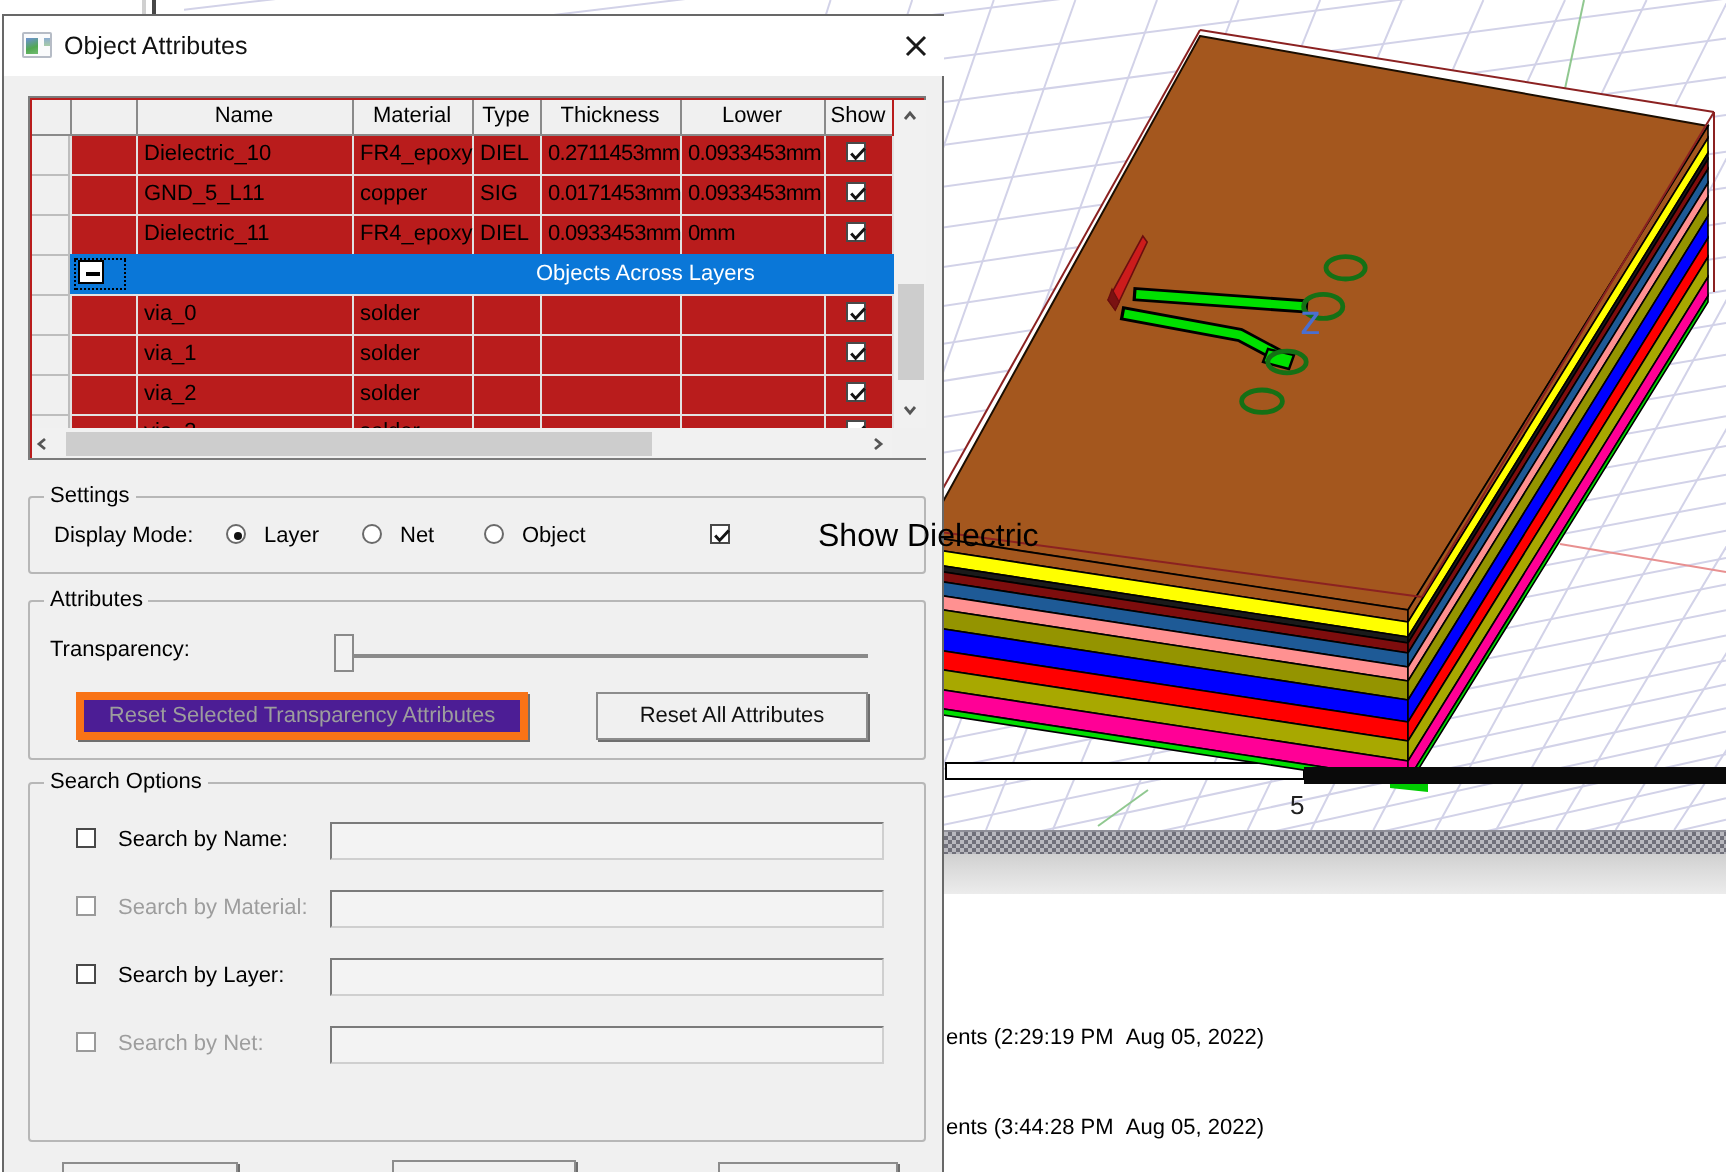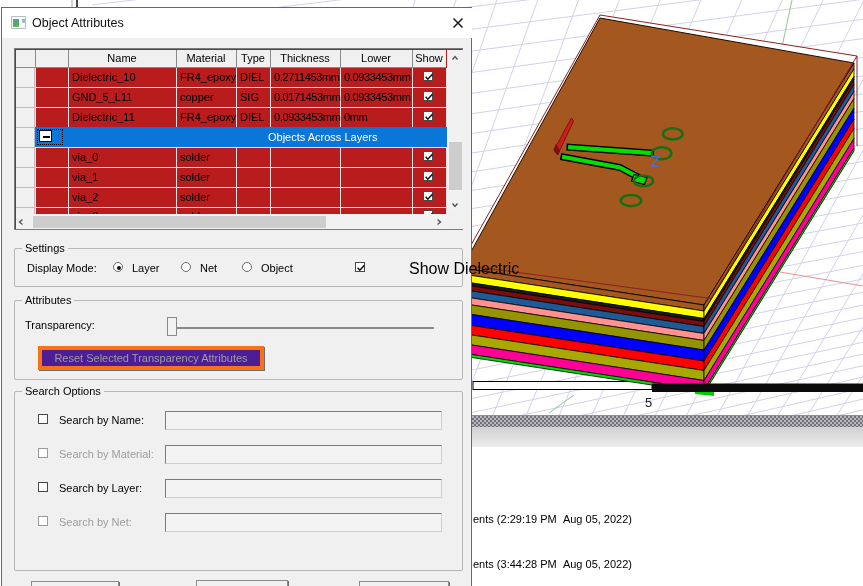--- a/index.html
+++ b/index.html
@@ -293,20 +293,21 @@
         <path d="M2.6 5.8 L4.8 8.2 L9.4 3.2" fill="none" stroke="#141414" stroke-width="1.5"></path>
       </svg>
     </div>
     <div style="position:absolute;left:371px;top:252.5px;line-height:15px;font-size:16px;color:#000000;white-space:nowrap;margin-left:36px;">Show Dielectric</div>
     <div style="position:absolute;left:12px;top:292px;width:449px;height:80px;border:1px solid #b7b7b7;border-radius:2px"></div>
     <div style="position:absolute;left:20px;top:285px;padding:0 3px;background:#f0f0f0;font-size:11px;line-height:14px">Attributes</div>
     <div style="position:absolute;left:23px;top:309.5px;line-height:15px;font-size:11px;color:#000000;white-space:nowrap;">Transparency:</div>
     <div style="position:absolute;left:170px;top:318.5px;width:262px;height:2px;background:#8a8a8a"></div>
     <div style="position:absolute;left:165px;top:309px;width:10px;height:19px;background:#f2f2f2;border:1px solid #8a8a8a"></div>
     <div style="position:absolute;left:36px;top:338px;width:226px;height:24px;background:#4c1d95;border:4px solid #f97316;box-shadow:1px 1px 0 #6e6e6e;display:flex;align-items:center;justify-content:center;font-size:11px;color:#9d9d9d">Reset Selected Transparency Attributes</div>
+    <div style="position:absolute;left:296px;top:338px;width:136px;height:24px;background:#f0f0f0;border:1px solid #8c8c8c;box-shadow:1px 1px 0 #6e6e6e;display:flex;align-items:center;justify-content:center;font-size:11px;color:#111111">Reset All Attributes</div>
     <div style="position:absolute;left:12px;top:383px;width:449px;height:180px;border:1px solid #b7b7b7;border-radius:2px"></div>
     <div style="position:absolute;left:20px;top:376px;padding:0 3px;background:#f0f0f0;font-size:11px;line-height:14px">Search Options</div>
     <div style="position:absolute;left:36px;top:406px;width:10px;height:10px;background:#ffffff;border:1px solid #494949"></div>
     <div style="position:absolute;left:57px;top:404.5px;line-height:15px;font-size:11px;color:#000000;white-space:nowrap;">Search by Name:</div>
     <div style="position:absolute;left:36px;top:440px;width:10px;height:10px;background:#ffffff;border:1px solid #9a9a9a"></div>
     <div style="position:absolute;left:57px;top:438.5px;line-height:15px;font-size:11px;color:#9d9d9d;white-space:nowrap;">Search by Material:</div>
     <div style="position:absolute;left:36px;top:474px;width:10px;height:10px;background:#ffffff;border:1px solid #494949"></div>
     <div style="position:absolute;left:57px;top:472.5px;line-height:15px;font-size:11px;color:#000000;white-space:nowrap;">Search by Layer:</div>
     <div style="position:absolute;left:36px;top:508px;width:10px;height:10px;background:#ffffff;border:1px solid #9a9a9a"></div>
     <div style="position:absolute;left:57px;top:506.5px;line-height:15px;font-size:11px;color:#9d9d9d;white-space:nowrap;">Search by Net:</div>

